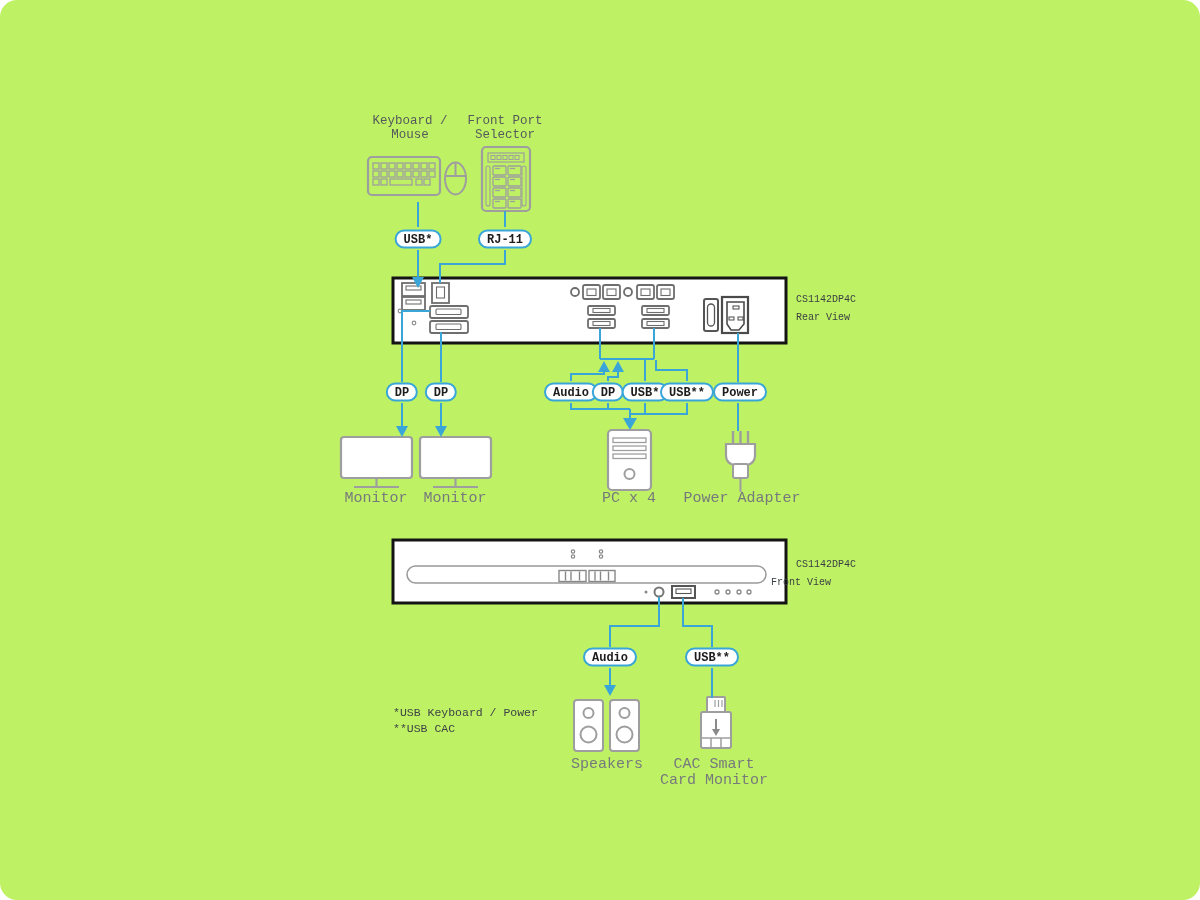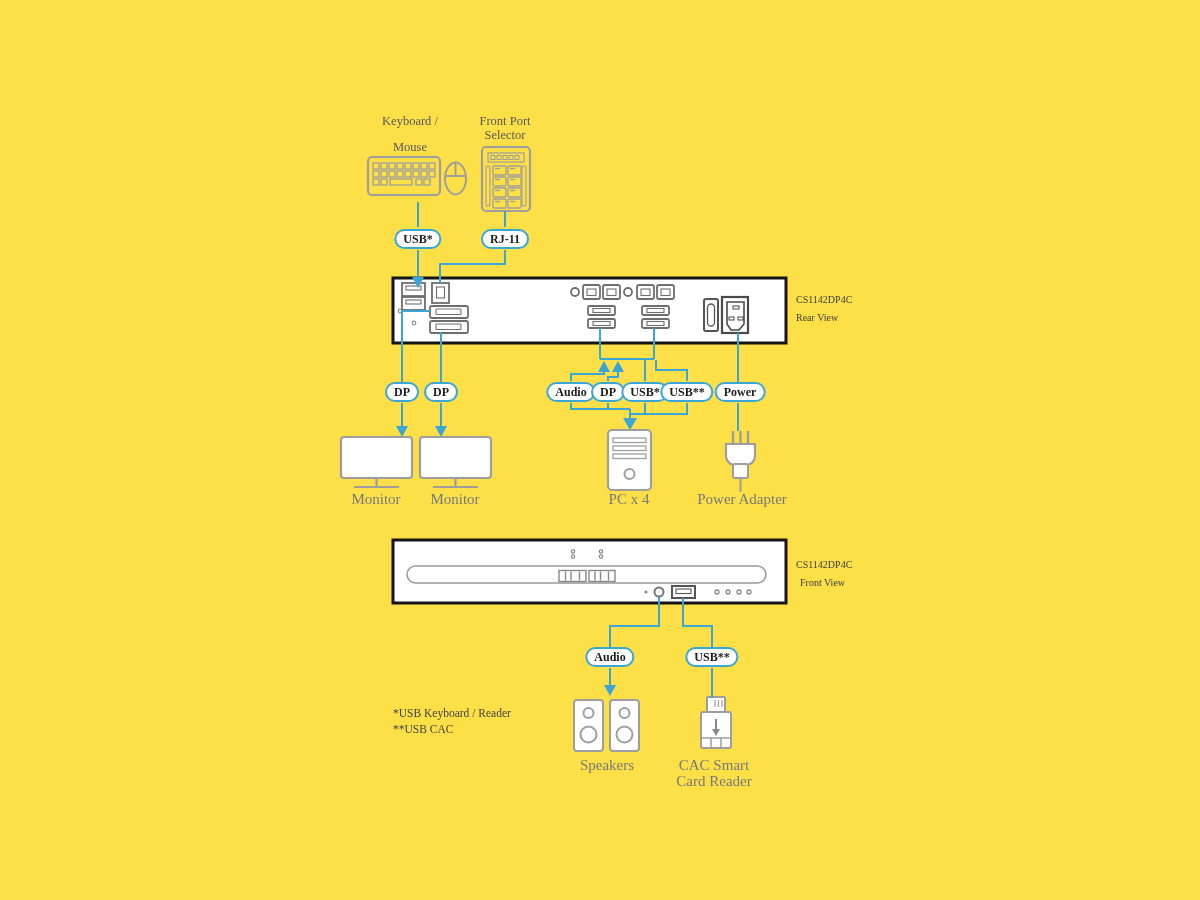--- a/index.html
+++ b/index.html
@@ -1,17 +1,17 @@
 <!DOCTYPE html>
 <html><head>
 <meta charset="utf-8">
 <style>
   html,body{margin:0;padding:0;background:#fff;}
-  .stage{position:relative;width:1200px;height:900px;background:#fde047;overflow:hidden;
-         font-family:Liberation Serif, serif;}
+  .stage{position:relative;width:1200px;height:900px;background:#bef264;overflow:hidden;
+         font-family:Liberation Mono, monospace;border-radius:17px;}
   .stage svg{position:absolute;left:0;top:0;}
   .plabel{position:absolute;transform:translateX(-50%);font-size:12.5px;line-height:14px;
           color:#56595c;text-align:center;white-space:nowrap;}
   .dlabel{position:absolute;transform:translateX(-50%);font-size:15px;line-height:14px;
           color:#76797c;text-align:center;white-space:nowrap;}
   .model{position:absolute;font-size:10px;line-height:18px;color:#3c4043;white-space:nowrap;}
   .foot{position:absolute;font-size:11.5px;line-height:16.5px;color:#3f4346;white-space:nowrap;}
   .badge{position:absolute;transform:translate(-50%,-50%);background:#fff;
          border:2px solid #3AA6D8;border-radius:12px;padding:1px 7px 0;
          font-size:12px;font-weight:bold;color:#1c1c1c;white-space:nowrap;z-index:3;}
@@ -252,38 +252,38 @@
     <polygon points="396,426 408,426 402,437"></polygon>
     <polygon points="435,426 447,426 441,437"></polygon>
     <polygon points="598,372 610,372 604,361"></polygon>
     <polygon points="612,372 624,372 618,361"></polygon>
     <polygon points="623,418 637,418 630,430"></polygon>
     <polygon points="604,685 616,685 610,696"></polygon>
   </g>
 </svg>
 
   <div class="plabel" style="left:410px;top:114px">Keyboard /</div>
-  <div class="plabel" style="left:410px;top:140px">Mouse</div>
+  <div class="plabel" style="left:410px;top:128px">Mouse</div>
   <div class="plabel" style="left:505px;top:114px">Front Port</div>
   <div class="plabel" style="left:505px;top:128px">Selector</div>
 
   <div class="model" style="left:796px;top:291px">CS1142DP4C</div>
   <div class="model" style="left:796px;top:309px">Rear View</div>
   <div class="model" style="left:796px;top:556px">CS1142DP4C</div>
-  <div class="model" style="left:800px;top:574px">Front View</div>
+  <div class="model" style="left:771px;top:574px">Front View</div>
 
   <div class="dlabel" style="left:376px;top:492px">Monitor</div>
   <div class="dlabel" style="left:455px;top:492px">Monitor</div>
   <div class="dlabel" style="left:629px;top:492px">PC x 4</div>
   <div class="dlabel" style="left:742px;top:492px">Power Adapter</div>
   <div class="dlabel" style="left:607px;top:758px">Speakers</div>
   <div class="dlabel" style="left:714px;top:758px">CAC Smart</div>
-  <div class="dlabel" style="left:714px;top:774px">Card Reader</div>
-
-  <div class="foot" style="left:393px;top:705px">*USB Keyboard / Reader</div>
+  <div class="dlabel" style="left:714px;top:774px">Card Monitor</div>
+
+  <div class="foot" style="left:393px;top:705px">*USB Keyboard / Power</div>
   <div class="foot" style="left:393px;top:721px">**USB CAC</div>
 
   <div class="badge" style="left:418px;top:239px">USB*</div>
   <div class="badge" style="left:505px;top:239px">RJ-11</div>
   <div class="badge" style="left:402px;top:392px">DP</div>
   <div class="badge" style="left:441px;top:392px">DP</div>
   <div class="badge" style="left:571px;top:392px">Audio</div>
   <div class="badge" style="left:608px;top:392px">DP</div>
   <div class="badge" style="left:645px;top:392px">USB*</div>
   <div class="badge" style="left:687px;top:392px">USB**</div>

